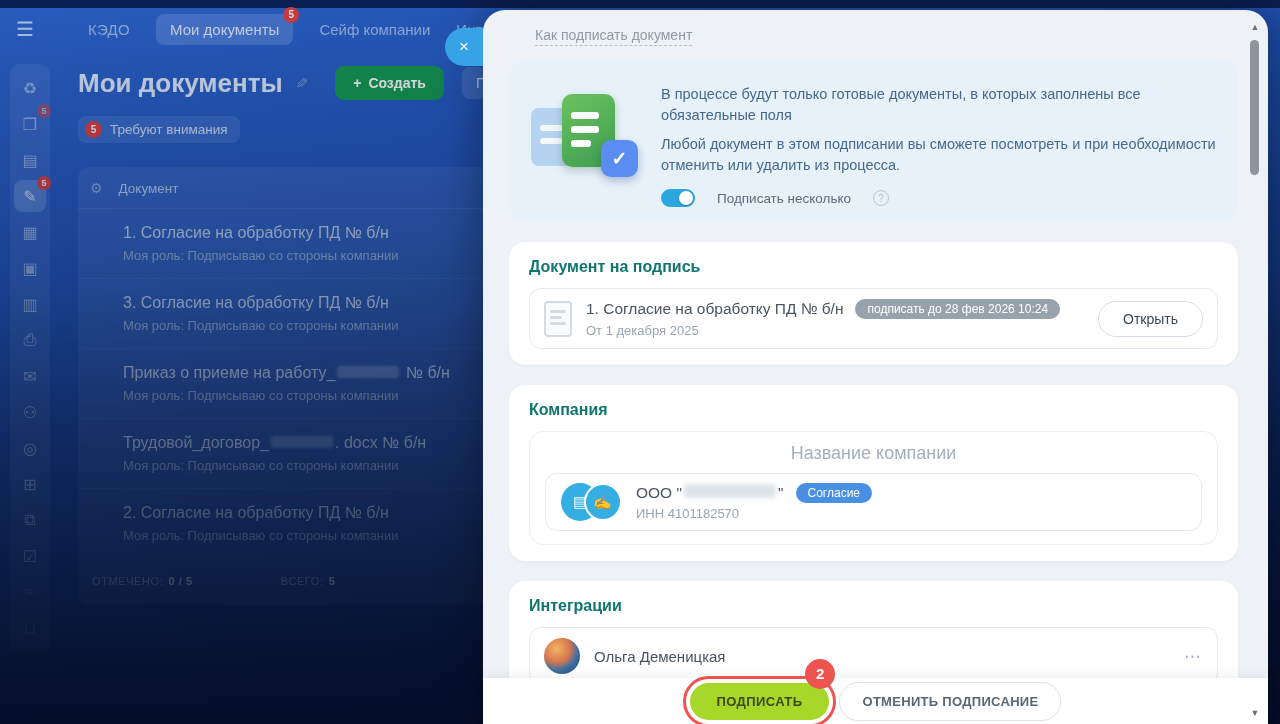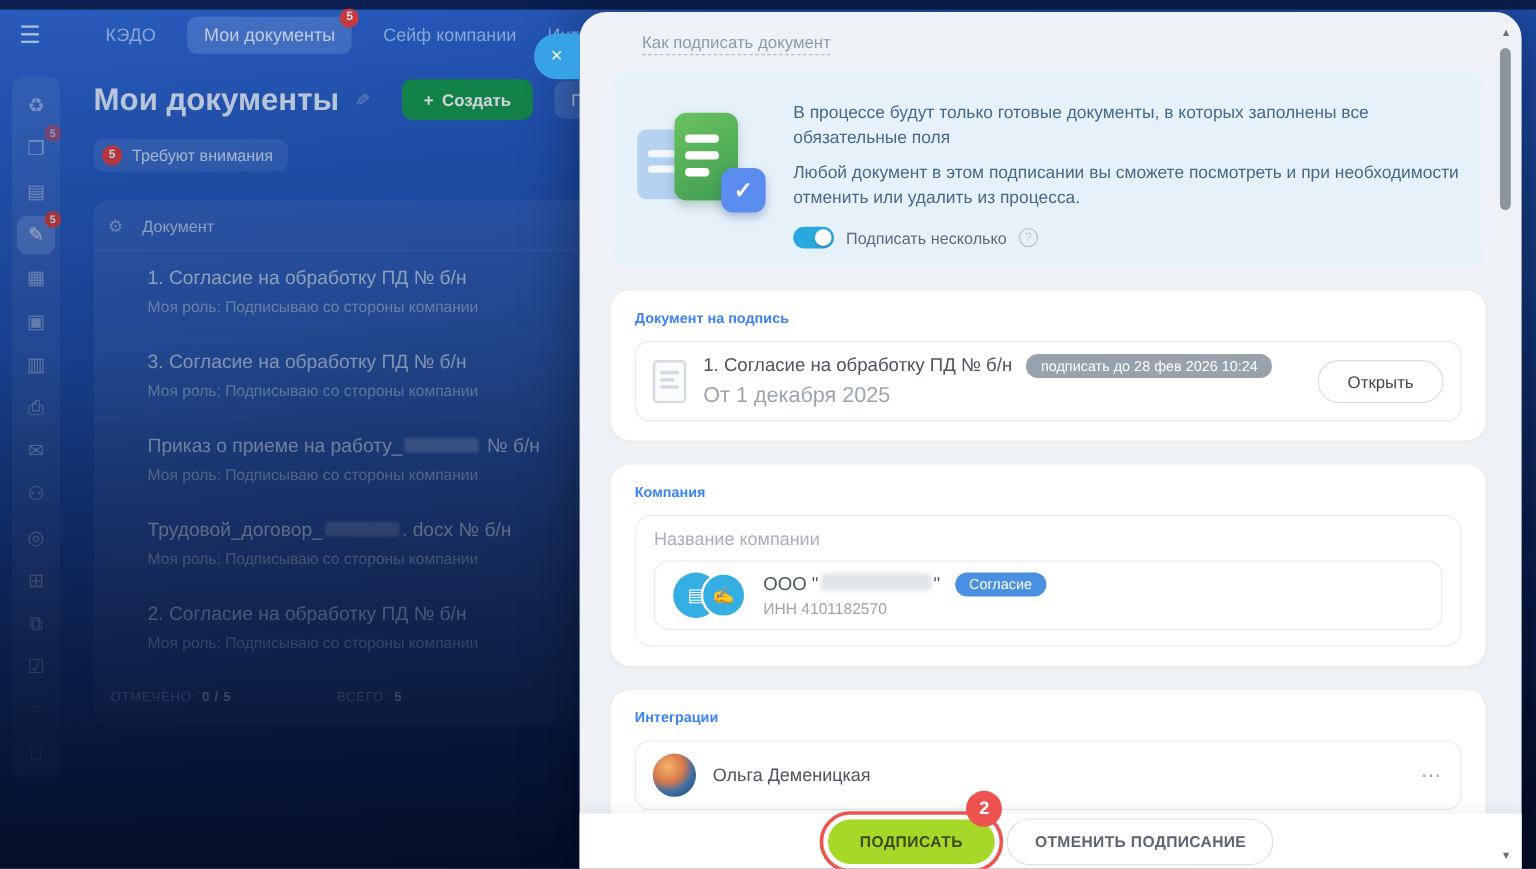--- a/index.html
+++ b/index.html
@@ -76,48 +76,48 @@
   .doc-blue i.l1 { top:17px; width:23px; } .doc-blue i.l2 { top:30px; width:23px; }
   .doc-green { position:absolute; left:31px; top:0; width:53px; height:73px; border-radius:10px;
                background:linear-gradient(150deg,#6cc261,#3e9d50); box-shadow:0 4px 8px rgba(40,90,40,.25); }
   .doc-green i { background:#fff; height:7px; }
   .doc-green i.l1 { top:18px; width:28px; } .doc-green i.l2 { top:32px; width:28px; } .doc-green i.l3 { top:46px; width:20px; }
   .check-sq { position:absolute; left:70px; top:46px; width:37px; height:37px; border-radius:10px; background:#5b8cf0;
               color:#fff; font-size:19px; font-weight:bold; display:flex; align-items:center; justify-content:center;
               box-shadow:0 4px 8px rgba(30,60,140,.3); }
   .info-title { font-size:15.5px; font-weight:bold; color:#2c3340; }
   .info-p { margin-top:9px; font-size:14.5px; line-height:1.42; color:#47688a; max-width:600px; }
-  .toggle-row { margin-top:14px; display:flex; align-items:center; gap:10px; }
+  .toggle-row { margin-top:14px; display:flex; align-items:center; gap:22px; }
   .toggle { width:34px; height:18px; border-radius:9px; position:relative; cursor:pointer; flex:0 0 auto; }
   .toggle.on { background:#2ba7e0; } .toggle.off { background:#dfe4e9; }
   .toggle .knob { position:absolute; top:2px; width:14px; height:14px; border-radius:50%; background:#fff;
                   box-shadow:0 1px 2px rgba(0,0,0,.25); }
   .toggle.on .knob { right:2px; } .toggle.off .knob { left:2px; }
   .toggle-label { font-size:13.5px; color:#5c6b7a; }
   .help-circle { width:16px; height:16px; border:1.5px solid #bcc5ce; border-radius:50%; color:#bcc5ce;
                  font-size:10px; display:flex; align-items:center; justify-content:center; cursor:pointer; }
 
   .card { background:#fff; border-radius:16px; margin-top:20px; padding:16px 20px; box-shadow:0 1px 3px rgba(30,50,80,.05); }
-  .card h3 { font-size:12px; font-weight:bold; color:#3b82f6; }
+  .card h3 { font-size:16px; font-weight:bold; color:#0f766e; }
   .row-card { margin-top:12px; border:1px solid #e5eaef; border-radius:12px; padding:10px 14px;
               display:flex; align-items:center; }
   .doc-icon { width:28px; height:36px; border:2px solid #d5dbe2; border-radius:4px; position:relative; background:#fafbfc; }
   .doc-icon i { position:absolute; left:4px; height:3px; background:#d5dbe2; border-radius:2px; }
   .doc-icon i.l1 { top:7px; width:16px; } .doc-icon i.l2 { top:13px; width:12px; } .doc-icon i.l3 { top:19px; width:16px; }
   .doc-main { margin-left:14px; }
   .doc-name-row { display:flex; align-items:center; }
   .doc-name { font-size:15.5px; color:#4a5462; }
   .pill-badge { margin-left:12px; background:#98a2ac; color:#fff; font-size:12px; padding:3px 12px; border-radius:11px; }
-  .doc-date { margin-top:4px; font-size:18px; color:#9aa5b1; }
+  .doc-date { margin-top:4px; font-size:13px; color:#9aa5b1; }
   .open-btn { margin-left:auto; background:#fff; border:1px solid #d7dde4; border-radius:19px; padding:9px 24px;
               font-size:14px; color:#3d4754; cursor:pointer; font-family:inherit; }
   .card .toggle-row { margin-top:13px; }
 
   .fieldset { margin-top:12px; border:1px solid #e8edf2; border-radius:14px; padding:11px 15px 13px 15px; }
-  .field-label { font-size:15px; color:#a6b0bb; }
+  .field-label { font-size:18px; color:#a6b0bb;text-align:center; }
   .fieldset .row-card { margin-top:9px; padding:9px 15px; }
   .avatar-duo { display:flex; }
   .circ { width:38px; height:38px; border-radius:50%; background:#35aee4; color:#fff; font-size:15px;
           display:flex; align-items:center; justify-content:center; }
   .circ.c2 { margin-left:-15px; border:2px solid #fff; }
   .comp-main { margin-left:14px; }
   .comp-name-row { display:flex; align-items:center; }
   .comp-name { font-size:15.5px; color:#4a5462; }
   .redact.comp { width:92px; height:14px; background:#dfe4e9; filter:blur(2px); }
   .gk-badge { margin-left:12px; background:#4a90e2; color:#fff; font-size:12px; padding:3px 12px; border-radius:11px; cursor:pointer; }

